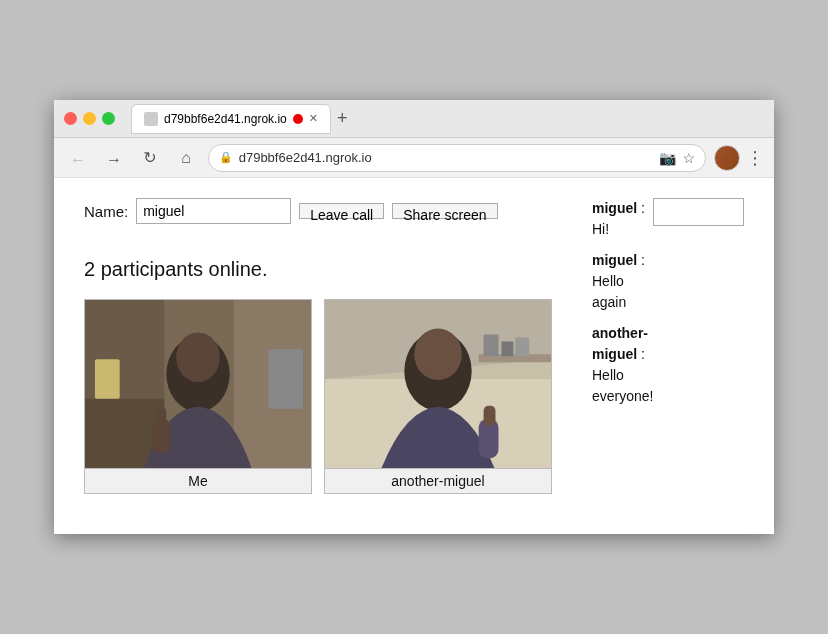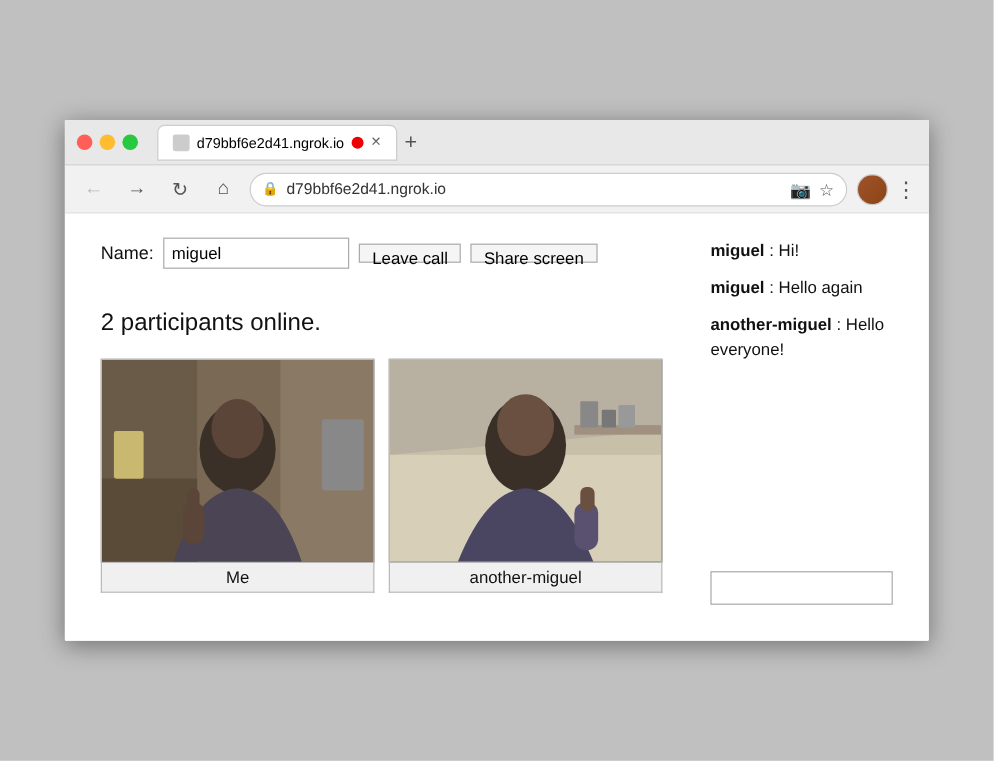--- a/index.html
+++ b/index.html
@@ -267,21 +267,20 @@
       padding: 4px;
       font-size: 14px;
       color: #111;
     }
 
     
     .chat-panel {
       width: 168px;
       padding-left: 16px;
       display: flex;
-      flex-direction: column;
     }
 
     .chat-messages {
       flex: 1;
       font-size: 14px;
       line-height: 1.5;
       margin-bottom: 14px;
     }
 
     .chat-message {

